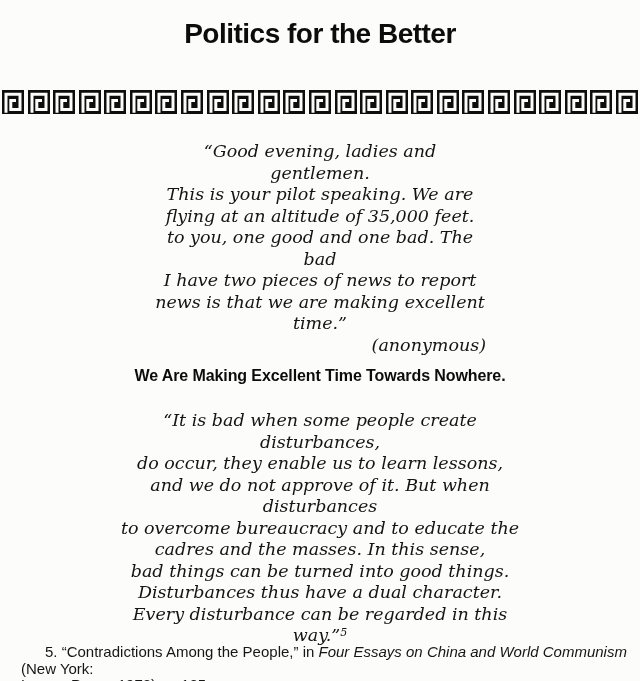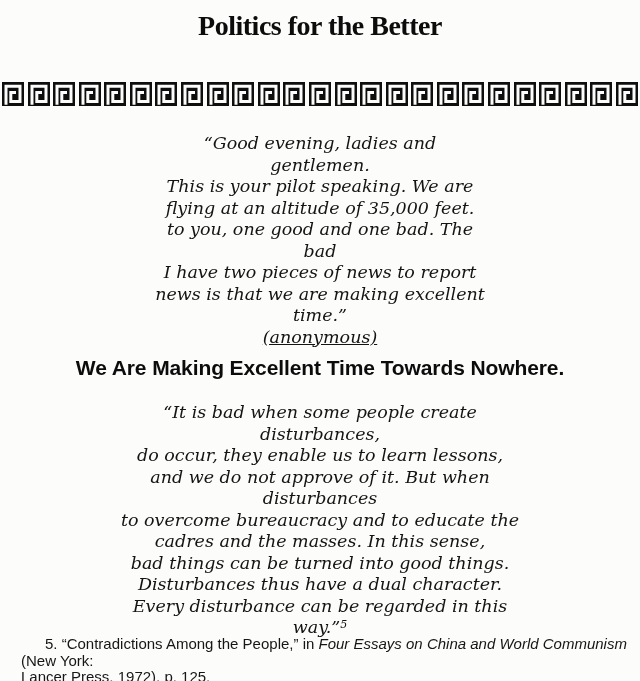--- a/index.html
+++ b/index.html
@@ -7,24 +7,24 @@
   body {
     width: 640px; height: 681px;
     background: #fcfcfa;
     color: #111;
     font-family: "DejaVu Serif", serif;
     overflow: hidden;
   }
   .page { width: 640px; height: 681px; position: relative; }
 
   .title {
-    margin: 0;
+    margin: 8px;
     padding-top: 9px;
     text-align: center;
-    font-family: Liberation Serif, serif;
+    font-family: Liberation Sans, sans-serif;
     font-weight: bold;
     font-size: 28px;
     line-height: 34px;
     letter-spacing: -0.5px;
     color: #0c0c0c;
   }
 
   .border-row {
     margin-top: 39px;
     padding: 0 2px;
@@ -37,38 +37,38 @@
 
   .quote {
     text-align: center;
     font-style: italic;
     font-size: 17.5px;
     line-height: 21.5px;
     color: #141414;
   }
   .quote-pilot { width: 332px; margin: 27px auto 0; }
   .quote-mao   { width: 432px; margin: 22px auto 0; }
-  .attr { text-align: center; text-decoration: underline; }
+  .attr { text-align: right; }
   .fnref {
     font-size: 11px;
     font-style: italic;
     position: relative;
     top: -0.45em;
     letter-spacing: 0;
   }
 
   .slogan {
     margin: 0;
     text-align: center;
     font-family: "Liberation Sans", sans-serif;
     font-weight: bold;
     color: #0c0c0c;
     letter-spacing: -0.1px;
   }
-  .slogan-1 { margin-top: 7px; font-size: 21px; line-height: 25px; }
+  .slogan-1 { margin-top: 7px; font-size: 16px; line-height: 25px; }
 
   .footnote {
     position: absolute;
     left: 0; right: 0;
     top: 636px;
     margin: 0;
     padding: 0 8px 0 21px;
     text-indent: 24px;
     font-family: "Liberation Sans", sans-serif;
     font-size: 15px;

